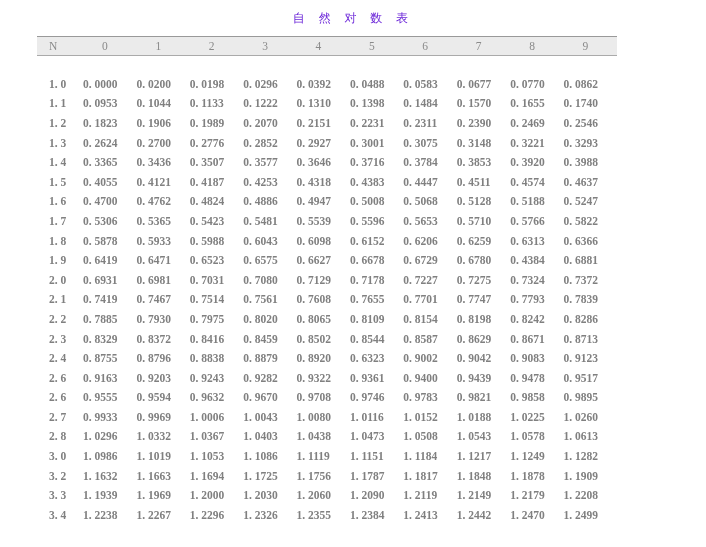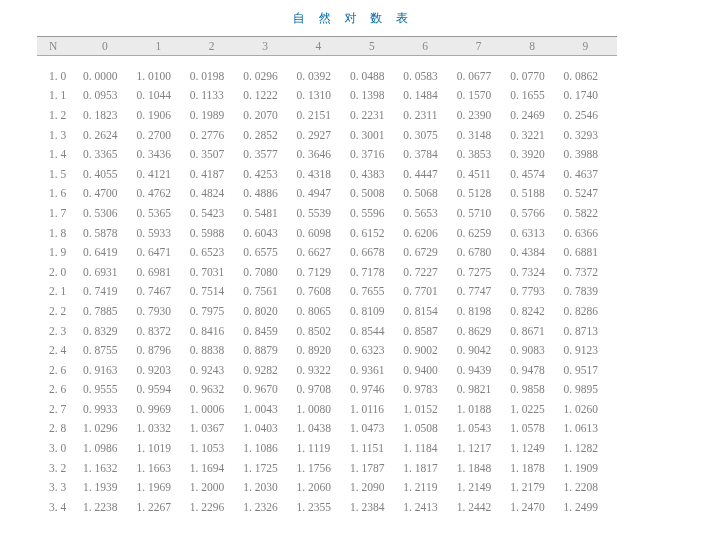--- a/index.html
+++ b/index.html
@@ -1,30 +1,30 @@
 <!DOCTYPE html>
 <html><head>
 <meta charset="utf-8">
 <style>
   html, body { margin:0; padding:0; background:#ffffff; }
   body { width:706px; height:547px; overflow:hidden; position:relative;
          font-family:"Liberation Serif", "DejaVu Serif", serif; color:#7a7a7a; }
   .title { position:absolute; top:10px; left:0; width:706px; text-align:center;
            font-family:"DejaVu Sans", sans-serif; font-size:12px; letter-spacing:5px;
-           color:#0369a1; }
+           color:#6d28d9; }
   .table { position:absolute; left:37px; top:36px; width:580px; }
   .head { height:18px; border-top:1.5px solid #999; border-bottom:1px solid #aaa;
           background:#ebebeb; display:flex; align-items:center; }
   .row { height:19.6px; display:flex; align-items:center; }
   .cell { font-size:11.5px; color:#808080; text-align:left; white-space:nowrap; }
   .c-n { width:46px; padding-left:12px; box-sizing:border-box; }
   .c-v { width:53.4px; }
   .head .cell { color:#8a8a8a; }
   .head .c-v { padding-left:19px; box-sizing:border-box; }
-  .body-rows { margin-top:10px; }
+  .body-rows { margin-top:18px;font-weight:bold; }
 </style>
 </head>
 <body>
 
 <div class="title">自 然 对 数 表</div>
 
 <div class="table">
   <div class="head" id="head">
       <span class="cell c-n">N</span>
       <span class="cell c-v">0</span>
@@ -35,21 +35,21 @@
       <span class="cell c-v">5</span>
       <span class="cell c-v">6</span>
       <span class="cell c-v">7</span>
       <span class="cell c-v">8</span>
       <span class="cell c-v">9</span>
     </div>
   <div class="body-rows" id="body">
       <div class="row">
         <span class="cell c-n">1. 0</span>
         <span class="cell c-v">0. 0000</span>
-        <span class="cell c-v">1. 0100</span>
+        <span class="cell c-v">0. 0200</span>
         <span class="cell c-v">0. 0198</span>
         <span class="cell c-v">0. 0296</span>
         <span class="cell c-v">0. 0392</span>
         <span class="cell c-v">0. 0488</span>
         <span class="cell c-v">0. 0583</span>
         <span class="cell c-v">0. 0677</span>
         <span class="cell c-v">0. 0770</span>
         <span class="cell c-v">0. 0862</span>
       </div>
       <div class="row">

